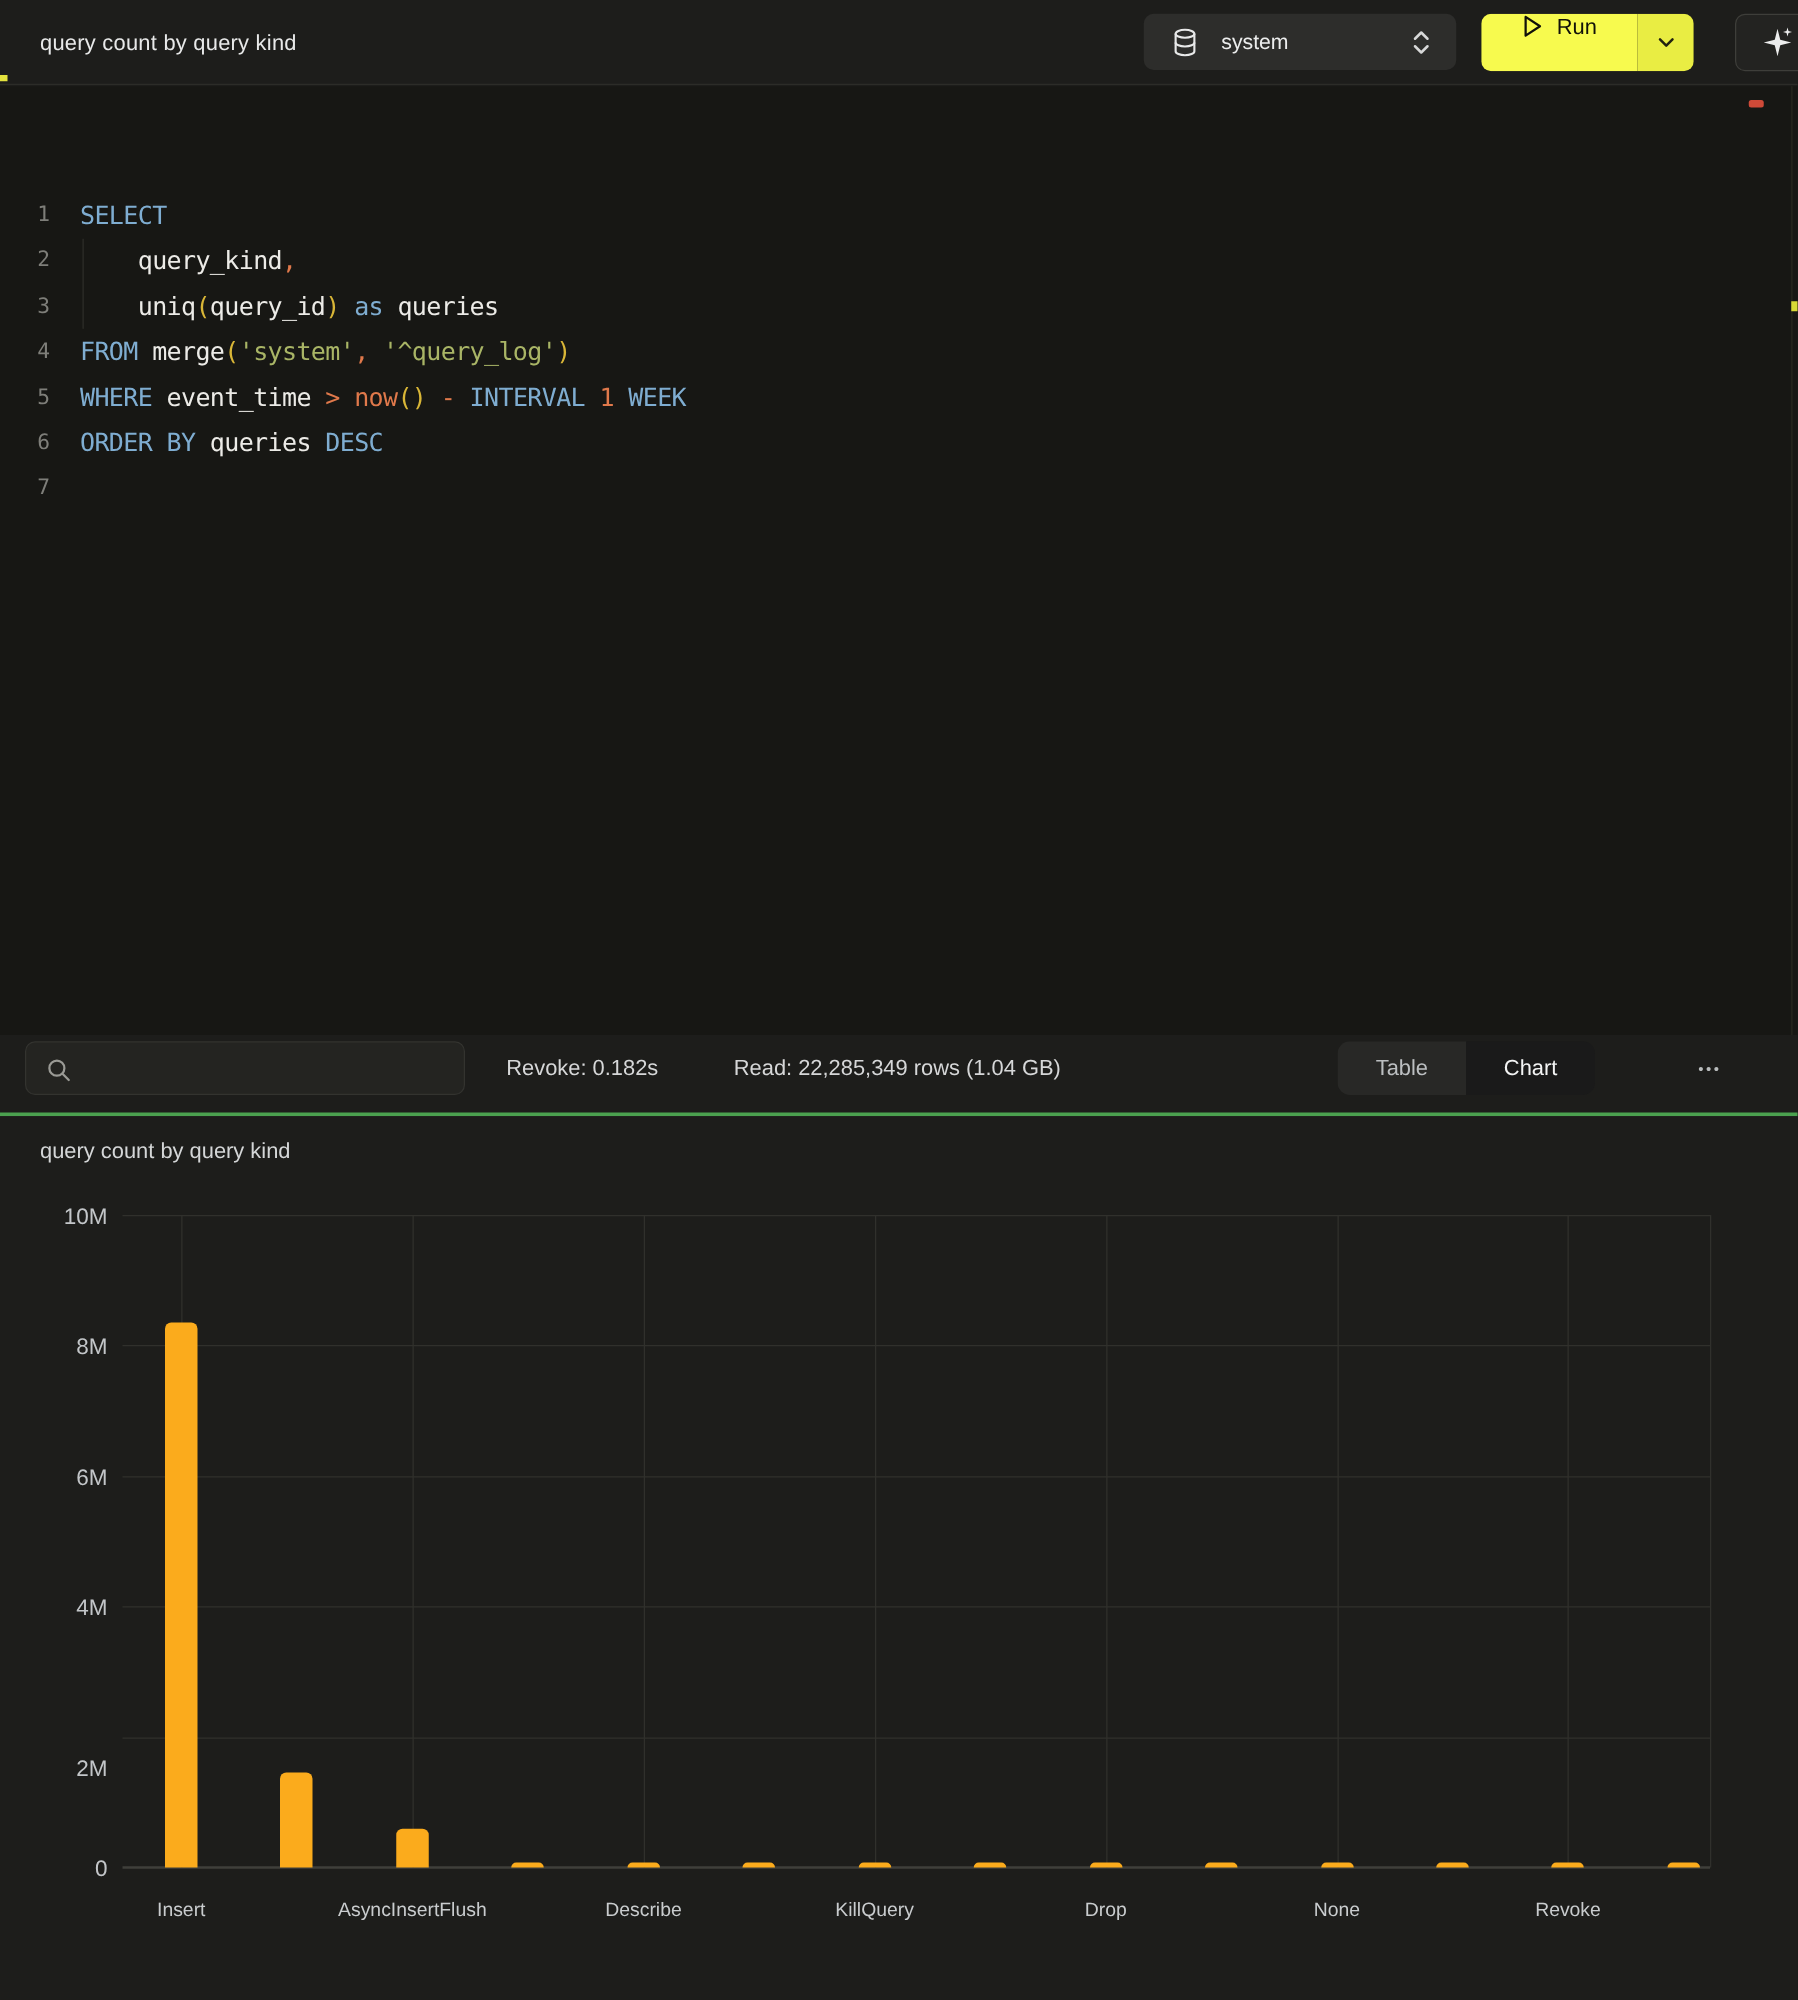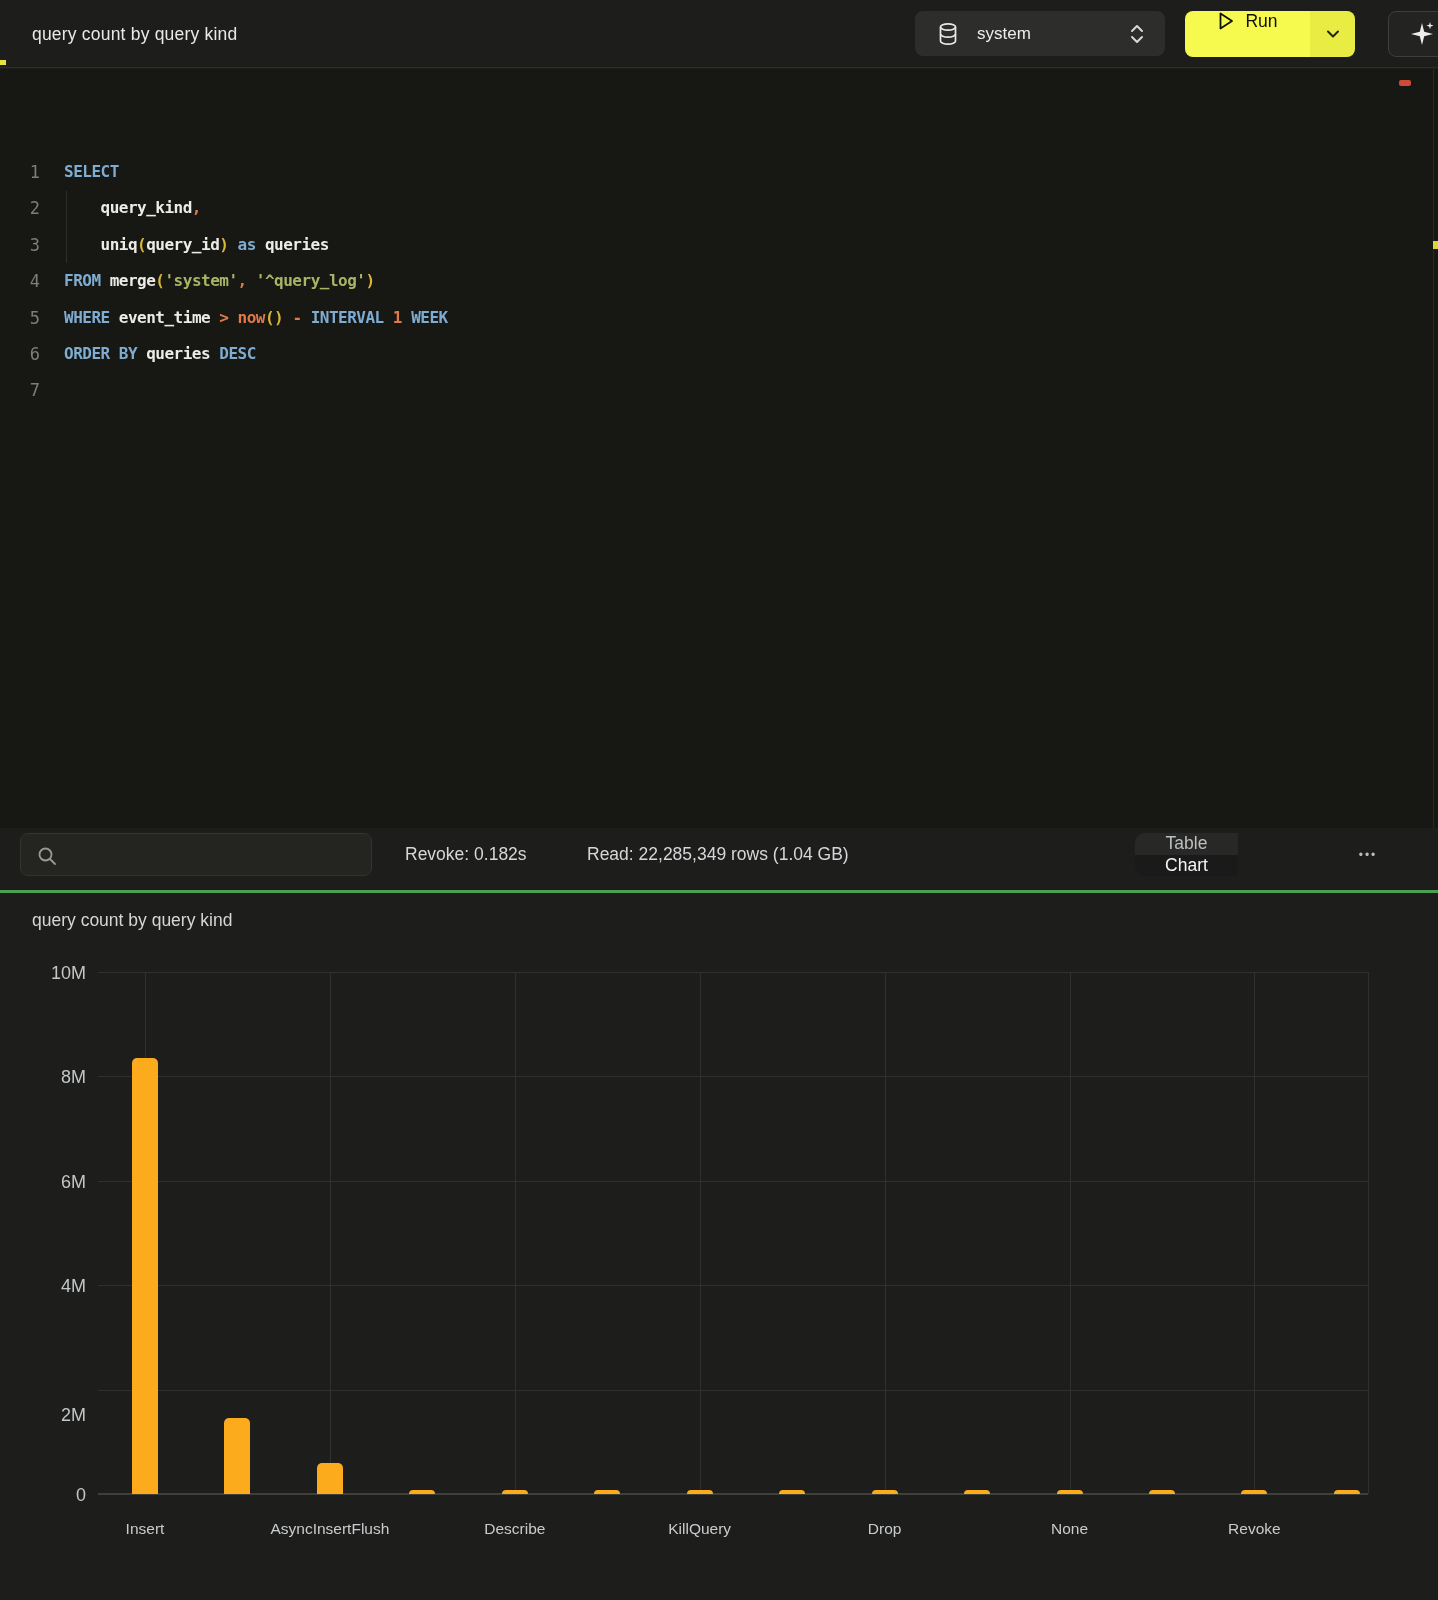--- a/index.html
+++ b/index.html
@@ -27,21 +27,21 @@
   .ai-btn svg { margin-left:20px; }
   .cursor-tick { position:absolute; left:0; top:60px; width:6px; height:5px; background:#e3e23e; }
 
   
   .editor { position:absolute; left:0; top:69px; width:1438px; height:759px; background:#171714;
             font-family:"DejaVu Sans Mono", monospace; }
   .editor-gutter { position:absolute; left:0; top:0; width:40px; padding-top:85px; }
   .gutter-num { height:36.4px; line-height:36.4px; text-align:right; color:#7e7e79; font-size:17px;
                 font-family:"DejaVu Sans Mono", monospace; }
   .editor-code { position:absolute; left:64px; top:0; right:20px; padding-top:85px; }
-  .code-line { height:36.4px; line-height:36.4px; white-space:pre; font-size:16px; font-weight:700;
+  .code-line { height:36.4px; line-height:36.4px; white-space:pre; font-size:20px; font-weight:400;
                letter-spacing:-0.5px; }
   .tok-kw  { color:#7fadd1; }
   .tok-id  { color:#ecebe7; }
   .tok-par { color:#d9b637; }
   .tok-str { color:#a9b566; }
   .tok-op  { color:#e0794b; }
   .indent-guide { position:absolute; left:66px; top:122px; width:1px; height:72px; background:#2e2e29; }
   .scroll-strip { position:absolute; left:1433px; top:0; width:1px; height:759px; background:#29291f; }
   .marker-yellow { position:absolute; left:1433px; top:172px; width:5px; height:8px; background:#d9d936; }
   .marker-red { position:absolute; left:1399px; top:11px; width:12px; height:6px; background:#cf4a38; border-radius:2px; }
@@ -50,22 +50,22 @@
   .results-bar { position:absolute; left:0; top:828px; width:1438px; height:62px; background:#1d1d1b; }
   .search-box { position:absolute; left:20px; top:5px; width:352px; height:43px; background:#242421;
                 border:1px solid #33332f; border-radius:8px; }
   .search-box input { position:absolute; left:44px; top:0; width:300px; height:100%; background:transparent;
                       border:none; outline:none; color:#d6d7d7; font-size:17px; font-family:"Liberation Sans",sans-serif; }
   .search-box input::placeholder { color:#8d8d88; }
   .search-box svg { position:absolute; left:16px; top:12px; }
   .stat { position:absolute; top:0; height:52px; display:flex; align-items:center; color:#d6d7d8; font-size:17.5px; }
   .stat-elapsed { left:405px; }
   .stat-read { left:587px; }
-  .view-toggle { position:absolute; left:1135px; top:5px; width:206px; height:43px; border-radius:10px;
-                 overflow:hidden; display:flex;flex-direction:column; }
+  .view-toggle { position:absolute; left:1070px; top:5px; width:206px; height:43px; border-radius:10px;
+                 overflow:hidden; display:flex; }
   .seg { width:103px; height:100%; display:flex; align-items:center; justify-content:center;
          font-size:17.5px; cursor:pointer; }
   .seg-table { background:#282826; color:#bcbfc1; }
   .seg-chart { background:#1a1a1a; color:#f3f4f4; font-weight:500; }
   .more-btn { position:absolute; left:1350px; top:12px; width:36px; height:30px; display:flex; align-items:center;
               justify-content:center; color:#b9bcbd; font-size:12px; letter-spacing:2px; cursor:pointer; }
   .green-divider { position:absolute; left:0; top:890px; width:1438px; height:3px; background:#4ba14f; }
 
   
   .chart-panel { position:absolute; left:0; top:893px; width:1438px; height:707px; background:#1d1d1b; }

